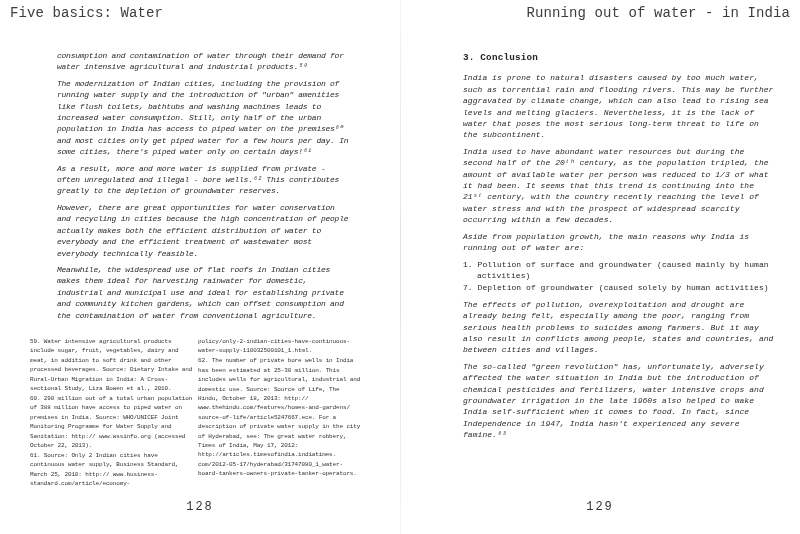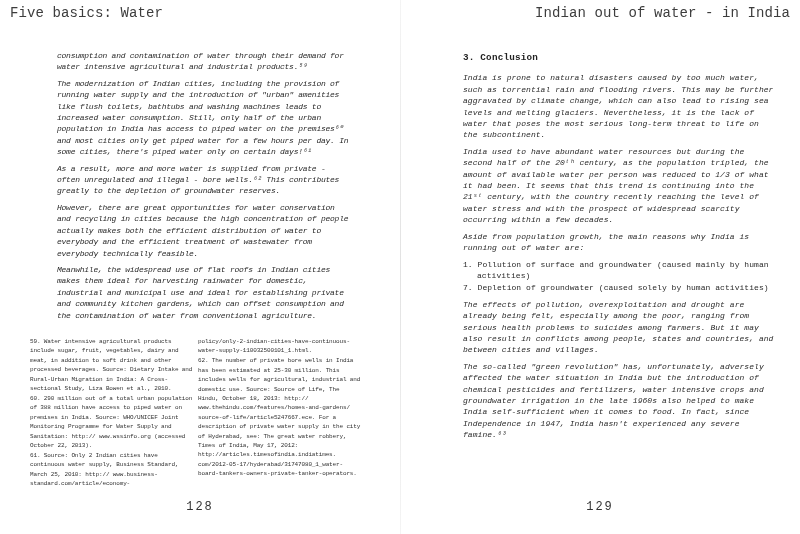--- a/index.html
+++ b/index.html
@@ -42,27 +42,27 @@
   .pageno-right { left:400px; }
 </style>
 </head>
 <body>
 
 <div class="spread">
 
   <div class="fold"></div>
 
   <div class="runhead runhead-left">Five basics: Water</div>
-  <div class="runhead runhead-right">Indian out of water - in India</div>
+  <div class="runhead runhead-right">Running out of water - in India</div>
 
   <div class="col leftcol">
     <p>consumption and contamination of water through their demand for water intensive agricultural and industrial products.⁵⁹</p>
     <p>The modernization of Indian cities, including the provision of running water supply and the introduction of "urban" amenities like flush toilets, bathtubs and washing machines leads to increased water consumption. Still, only half of the urban population in India has access to piped water on the premises⁶⁰ and most cities only get piped water for a few hours per day. In some cities, there's piped water only on certain days!⁶¹</p>
     <p>As a result, more and more water is supplied from private - often unregulated and illegal - bore wells.⁶² This contributes greatly to the depletion of groundwater reserves.</p>
-    <p>However, there are great opportunities for water conservation and recycling in cities because the high concentration of people actually makes both the efficient distribution of water to everybody and the efficient treatment of wastewater from everybody technically feasible.</p>
+    <p>However, there are great opportunities for water conservation and recycling in cities because the high concentration of people actually makes both the efficient distribution of water to everybody and the efficient treatment of wastewater most everybody technically feasible.</p>
     <p>Meanwhile, the widespread use of flat roofs in Indian cities makes them ideal for harvesting rainwater for domestic, industrial and municipal use and ideal for establishing private and community kitchen gardens, which can offset consumption and the contamination of water from conventional agriculture.</p>
   </div>
 
   <div class="fncol fncol-1">
     <p>59. Water intensive agricultural products include sugar, fruit, vegetables, dairy and meat, in addition to soft drink and other processed beverages. Source: Dietary Intake and Rural-Urban Migration in India: A Cross-sectional Study, Liza Bowen et al., 2010.</p>
     <p>60. 290 million out of a total urban population of 388 million have access to piped water on premises in India. Source: WHO/UNICEF Joint Monitoring Programme for Water Supply and Sanitation: http:// www.wssinfo.org (accessed October 22, 2013).</p>
     <p>61. Source: Only 2 Indian cities have continuous water supply, Business Standard, March 25, 2010: http:// www.business-standard.com/article/economy-</p>
   </div>
   <div class="fncol fncol-2">
     <p>policy/only-2-indian-cities-have-continuous-water-supply-110032500101_1.html.</p>

